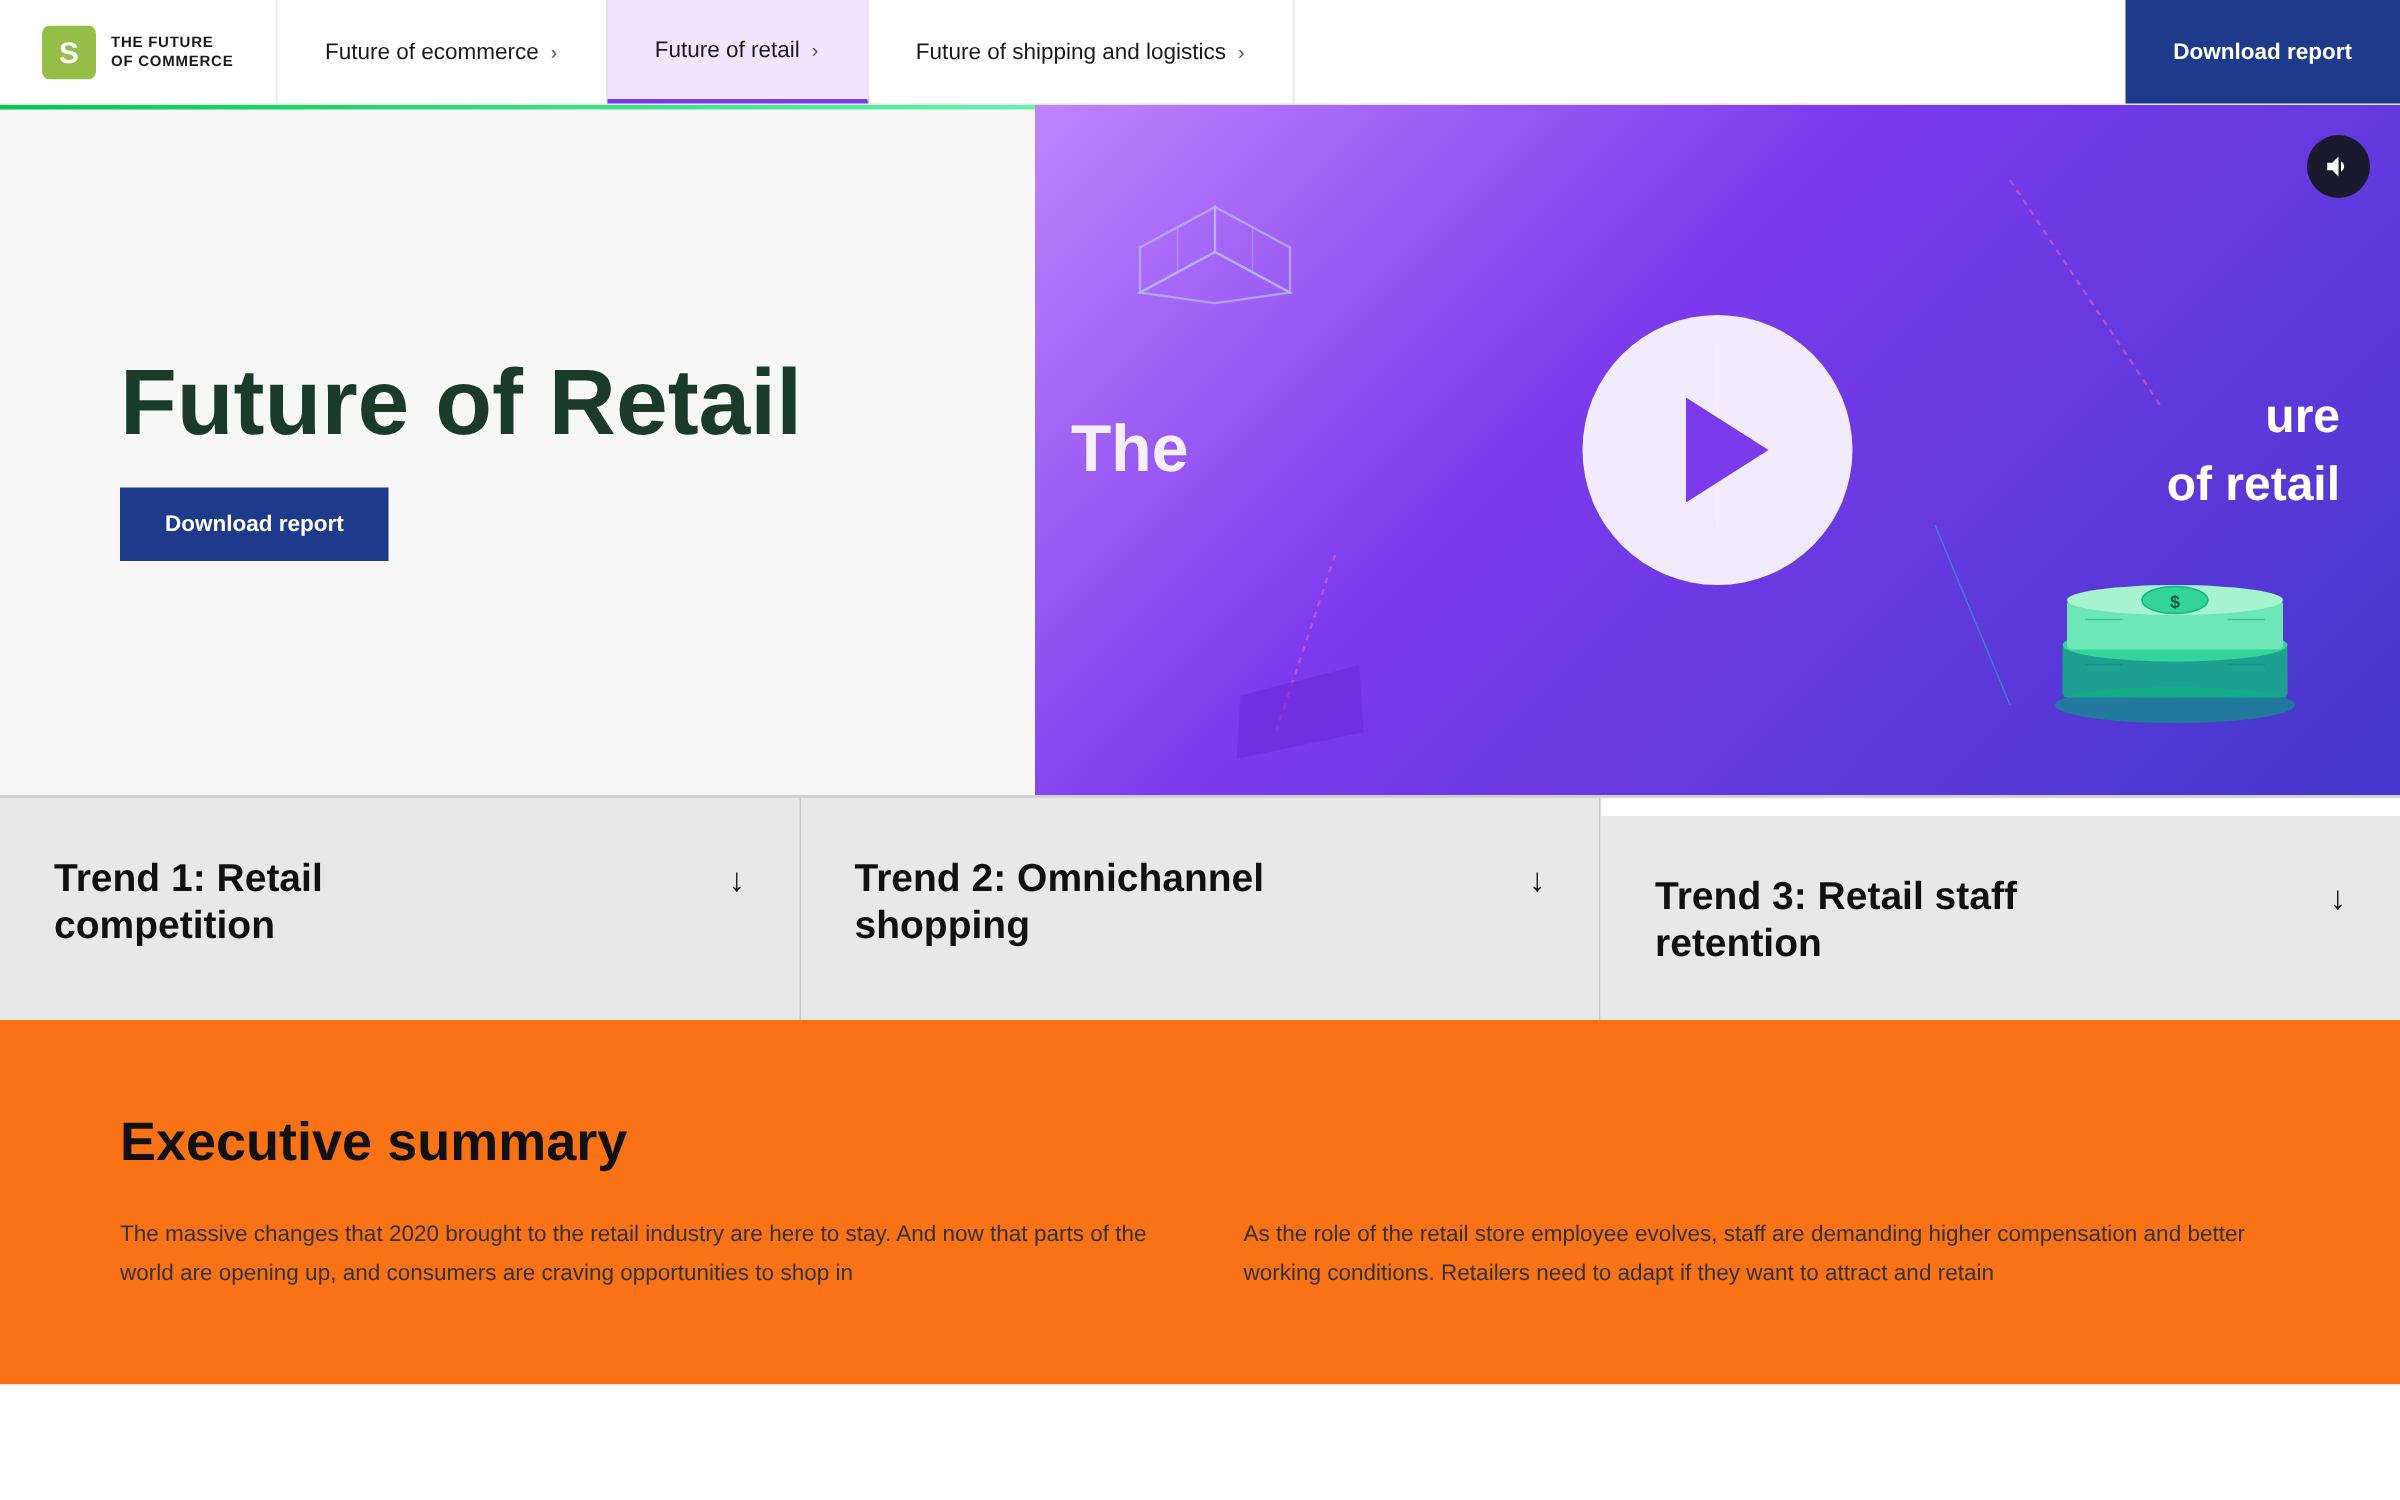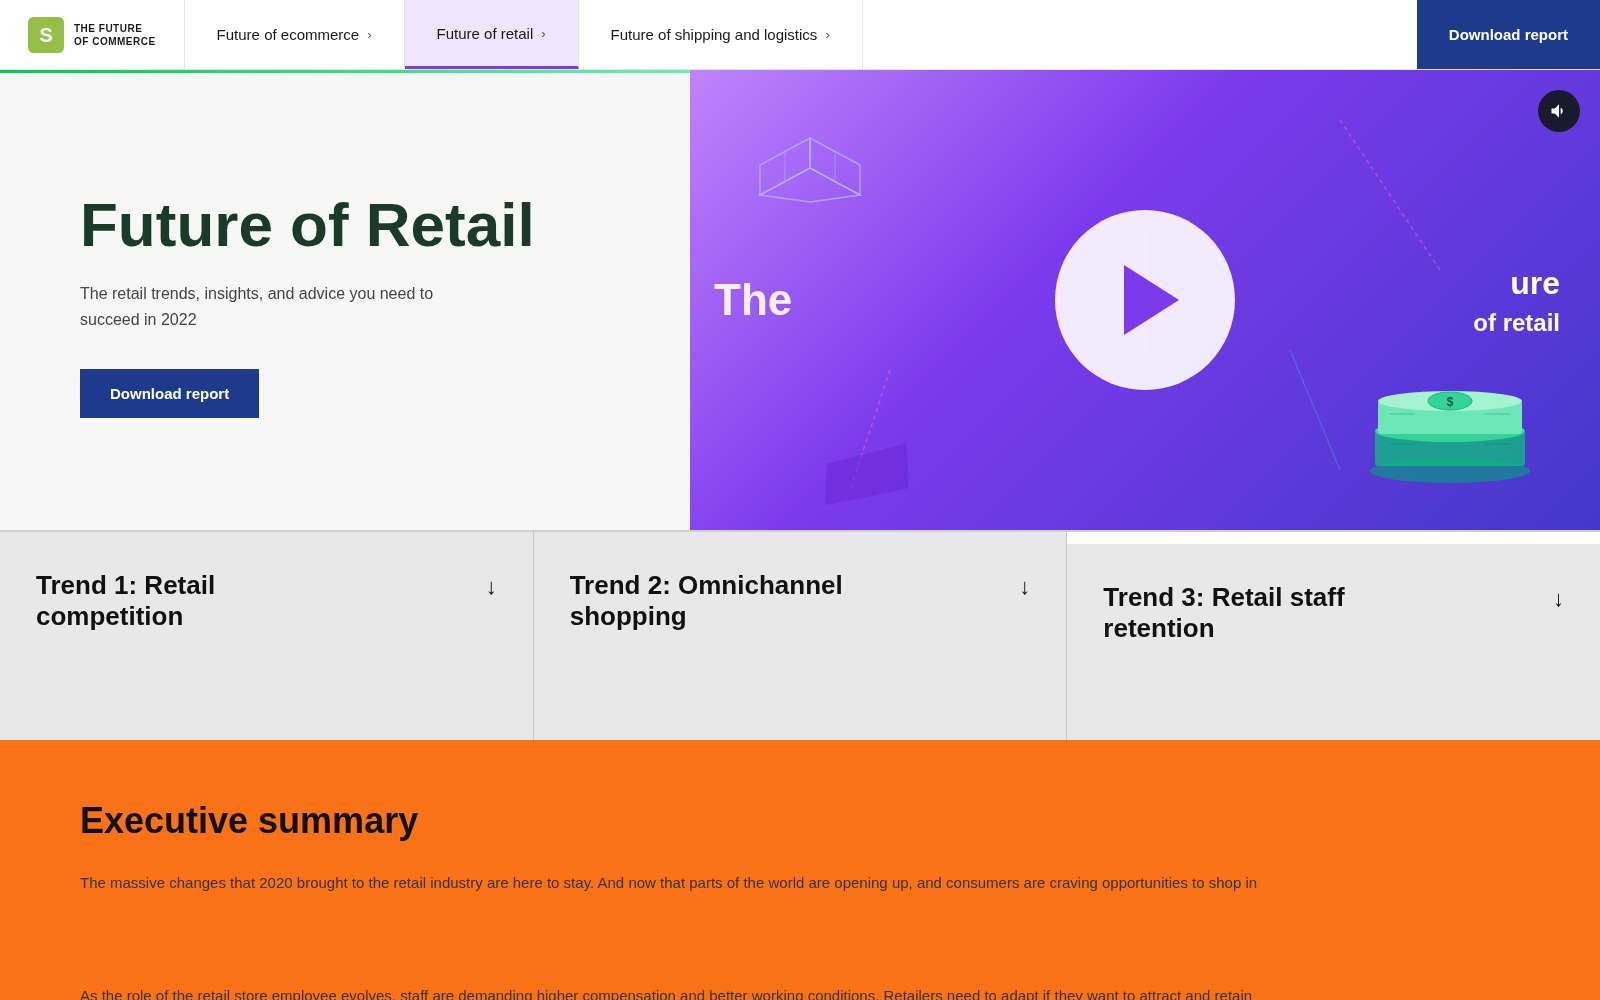--- a/index.html
+++ b/index.html
@@ -210,21 +210,21 @@
     .deco-line-v {
       position: absolute;
       width: 1px;
       background: rgba(255,105,180,0.6);
       z-index: 1;
     }
 
     
     .trends {
       display: flex;
-      height: 210px;
+      height: 150px;
       border-top: 2px solid #d0d0d0;
     }
     .trend-item {
       flex: 1;
       background: #e8e8e8;
       display: flex;
       align-items: flex-start;
       padding: 38px 36px;
       border-right: 1px solid #c8c8c8;
       cursor: pointer;
@@ -252,22 +252,21 @@
       background: #f97316;
     }
     .exec-title {
       font-size: 36px;
       font-weight: 800;
       color: #111;
       margin-bottom: 28px;
     }
     .exec-columns {
       display: flex;
-      gap: 87px;
-      flex-direction: column;
+      gap: 58px;
     }
     .exec-col {
       flex: 1;
       font-size: 15px;
       color: #333;
       line-height: 1.75;
     }
 
     
     .hero-left::before {
@@ -326,24 +325,20 @@
 
   <div class="nav-cta">
     <span>Download report</span>
   </div>
 </nav>
 
 <section class="hero">
 
   <div class="hero-left">
     <h1 class="hero-title">Future of Retail</h1>
-    <p class="hero-subtitle">
-      <span>The retail trends, insights, and advice you need to</span><br>
-      <span>succeed in 2022</span>
-    </p>
     <button class="hero-btn">
       <span>Download report</span>
     </button>
   </div>
 
   <div class="hero-right">
 
     <div class="sound-btn">
       <svg viewBox="0 0 24 24" xmlns="http://www.w3.org/2000/svg">
         <path d="M3 9v6h4l5 5V4L7 9H3zm13.5 3c0-1.77-1.02-3.29-2.5-4.03v8.05c1.48-.73 2.5-2.25 2.5-4.02z"></path>
@@ -377,21 +372,21 @@
     <div class="video-text-left">
       <div style="opacity:0.9;">The</div>
     </div>
 
     <div class="play-circle">
       <div class="play-triangle"></div>
     </div>
 
     <div class="video-text-right">
       <div>ure</div>
-      <div style="font-size:24px;">of ret<span>ail</span></div>
+      <div style="font-size:32px;">of ret<span>ail</span></div>
     </div>
 
     <div class="cash-stack">
       <svg width="180" height="130" viewBox="0 0 180 130" xmlns="http://www.w3.org/2000/svg">
 
         <ellipse cx="90" cy="115" rx="80" ry="12" fill="#0d9488" opacity="0.7"></ellipse>
 
         <rect x="15" y="75" width="150" height="35" rx="3" fill="#10b981" opacity="0.8"></rect>
         <ellipse cx="90" cy="75" rx="75" ry="11" fill="#34d399"></ellipse>
 

